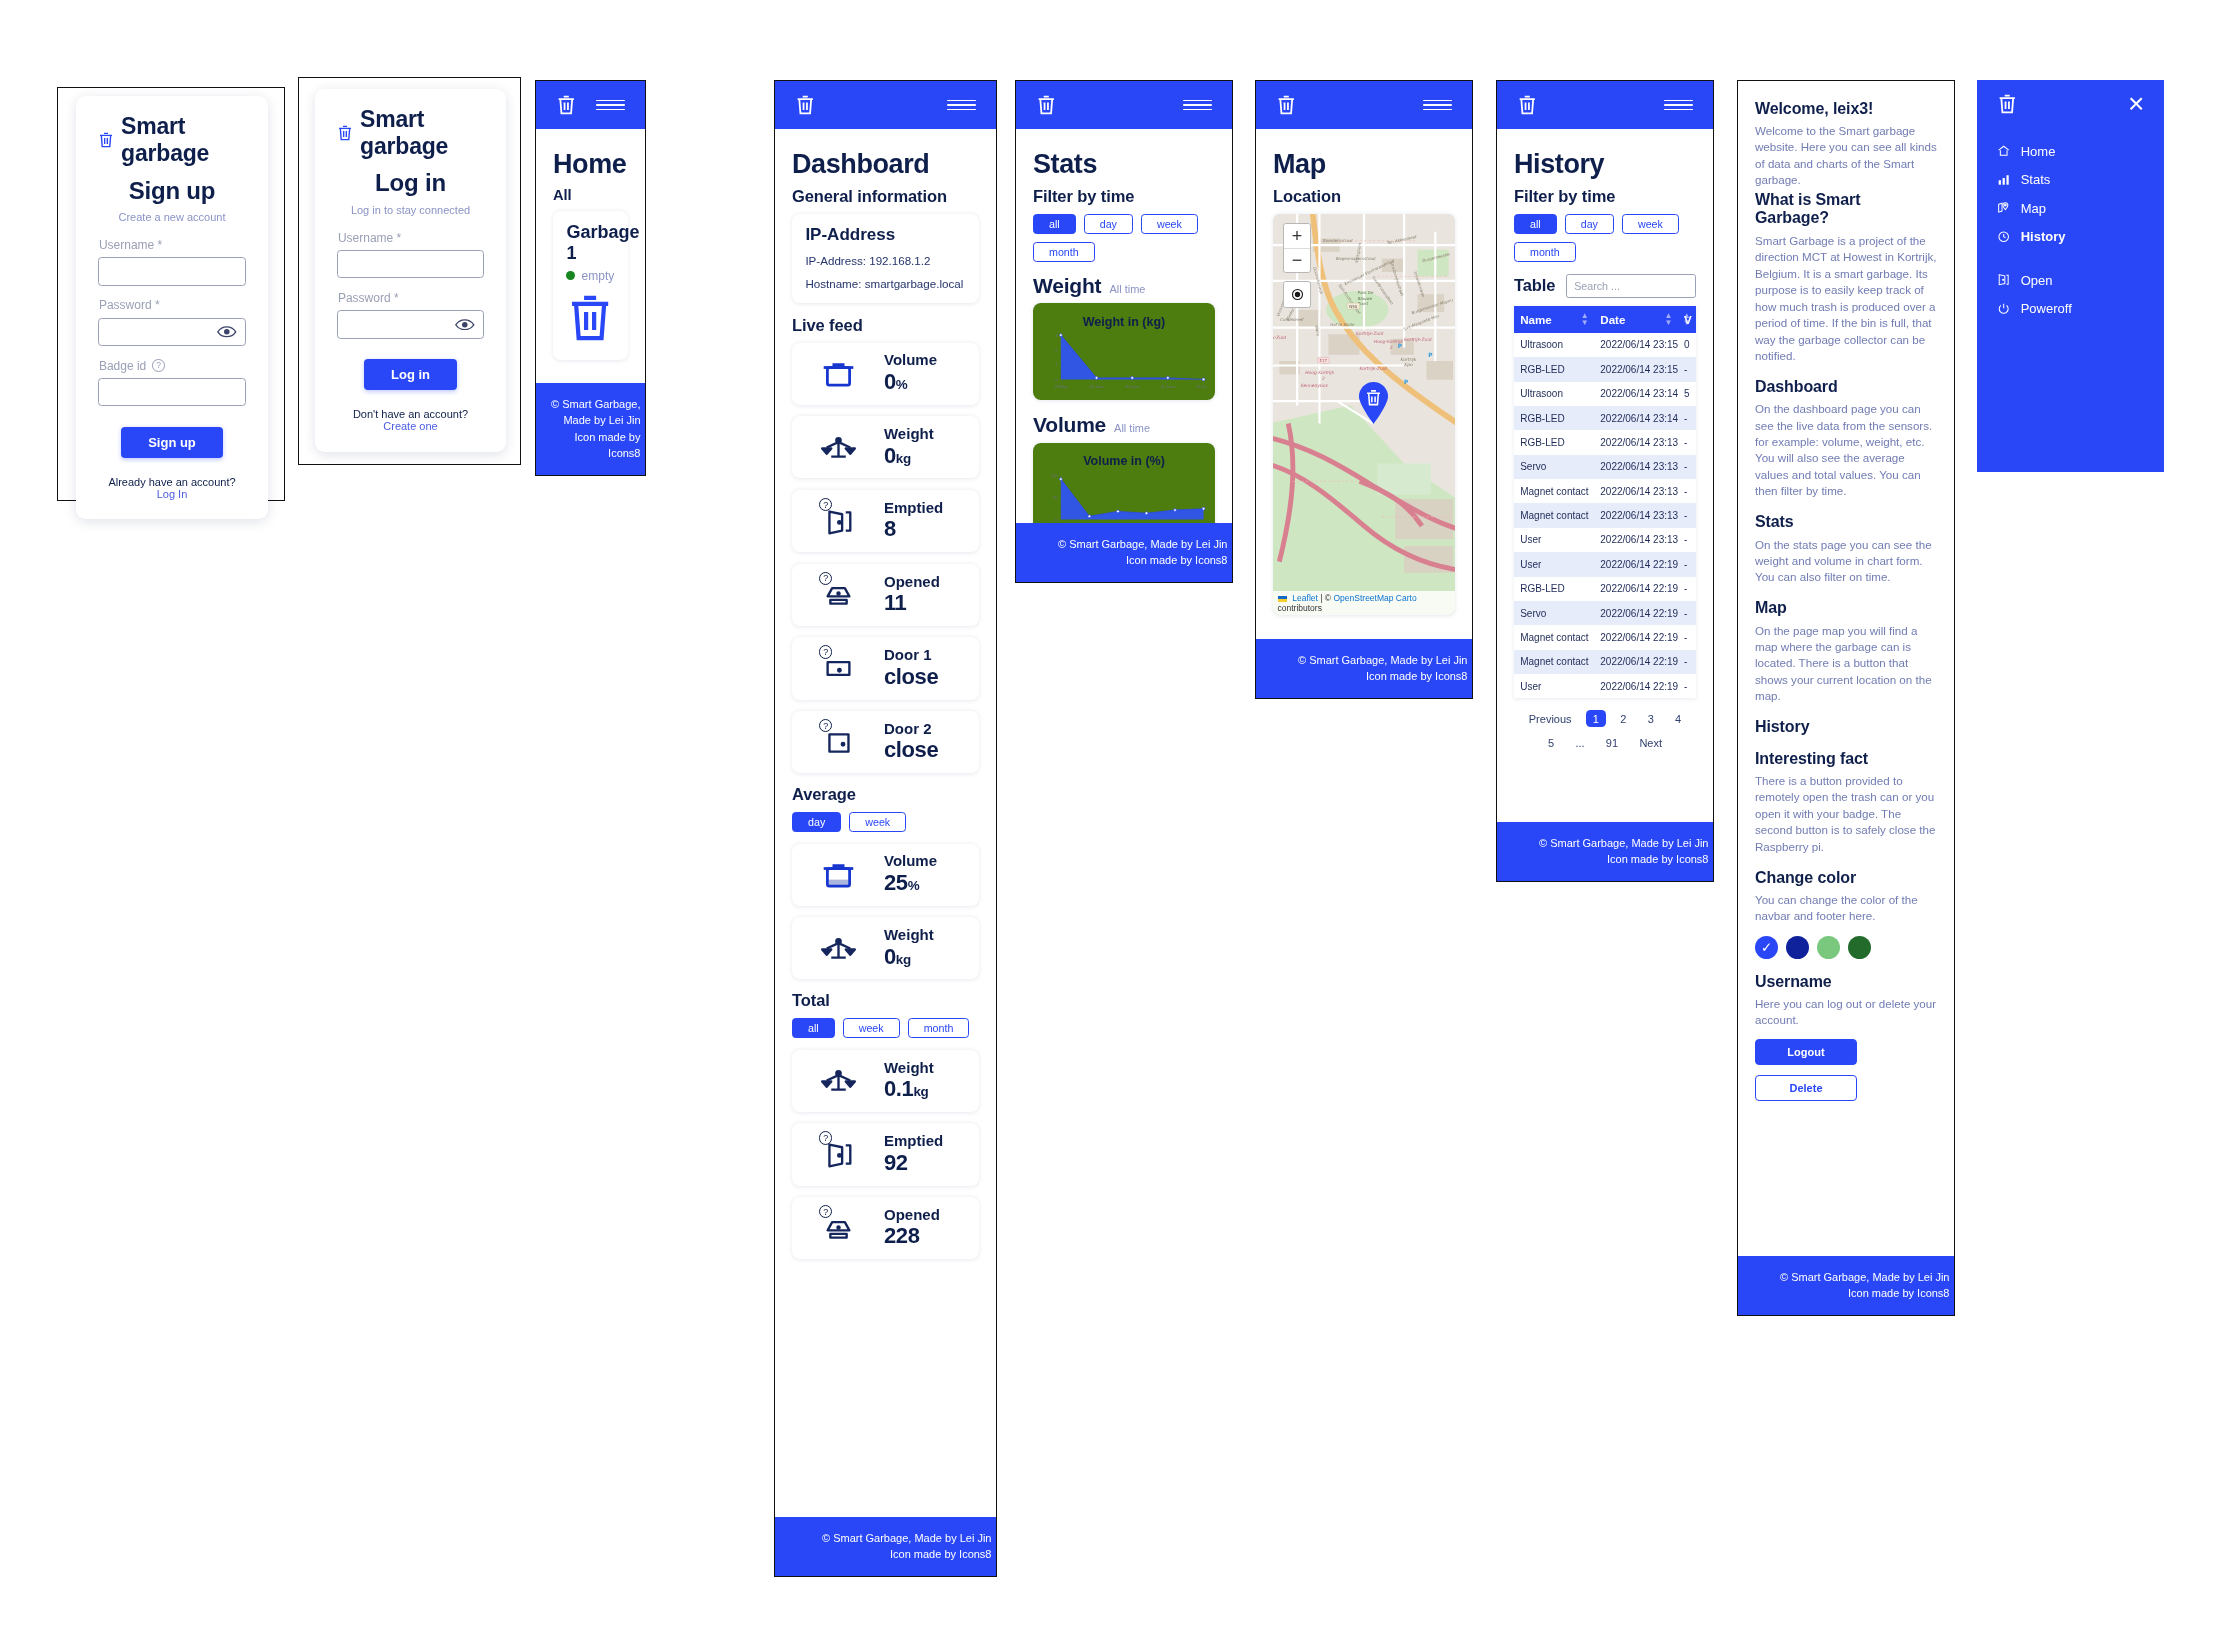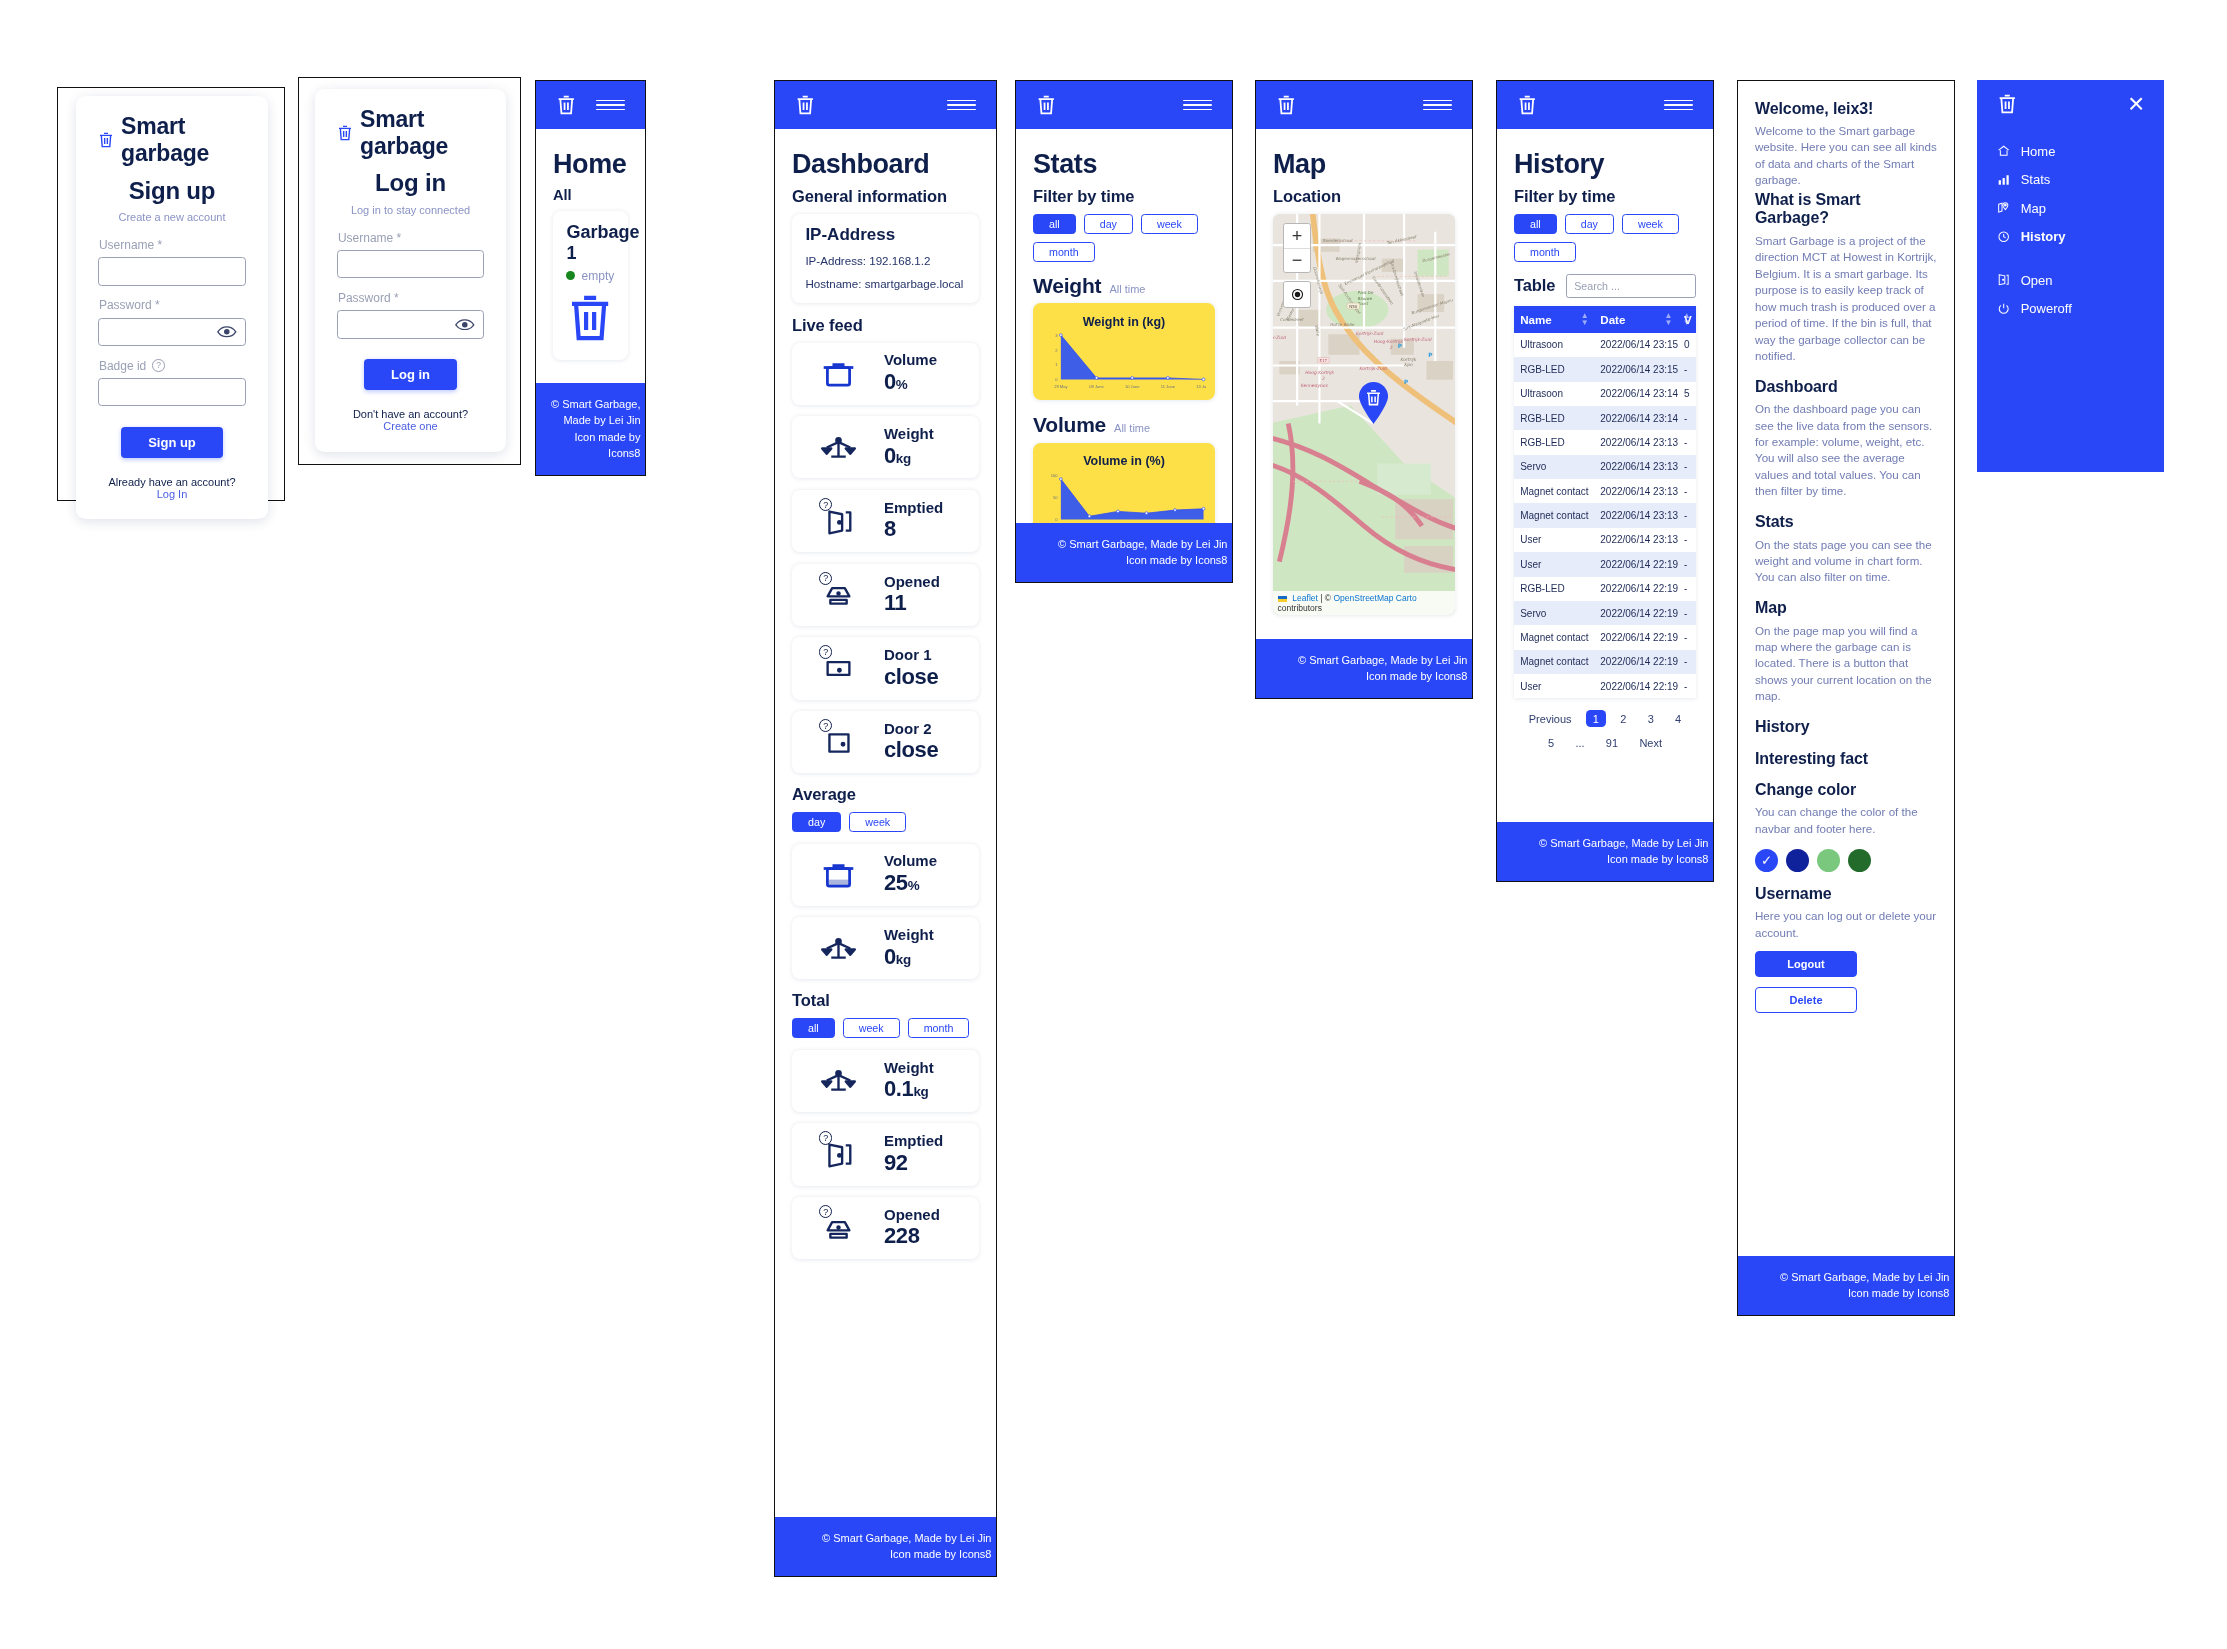--- a/index.html
+++ b/index.html
@@ -90,21 +90,21 @@
      display:flex;align-items:center;gap:11.6px;padding:9.8px 13.4px;margin-bottom:11.6px;position:relative;min-height:58px;}
   .metric .help{position:absolute;left:27px;top:8px;width:13.4px;height:13.4px;border:1.1px solid var(--navy);
      border-radius:50%;display:flex;align-items:center;justify-content:center;font-size:9px;}
   .metric .icon{width:67px;display:flex;align-items:center;justify-content:center;flex:0 0 auto;}
   .metric .txt{flex:1 1 auto;}
   .metric .label{font-size:15px;font-weight:600;line-height:1.1;}
   .metric .value{font-size:22px;font-weight:700;letter-spacing:-0.4px;}
   .metric .value .unit{font-size:13.4px;font-weight:700;}
 
   
-  .chart-card{background:#fde047;border-radius:8px;box-shadow:var(--card-shadow);padding:9px 9px 7.1px;margin-bottom:13.4px;}
+  .chart-card{background:#4d7c0f;border-radius:8px;box-shadow:var(--card-shadow);padding:9px 9px 7.1px;margin-bottom:13.4px;}
   .chart-title{font-size:12.5px;font-weight:700;text-align:center;margin:2.7px 0 2.7px;}
   .chart-wrap{position:relative;}
   .chart-svg{display:block;width:100%;}
   .chart-hdr{display:flex;align-items:baseline;gap:8px;margin-bottom:5.3px;}
   .chart-hdr .ttl{font-size:21px;font-weight:700;letter-spacing:-0.2px;}
   .chart-hdr .sub{font-size:11px;color:#8a93c4;}
 
   
   .map-box{position:relative;border-radius:7.1px;overflow:hidden;box-shadow:var(--card-shadow);height:401px;background:#e8e4dd;}
   .map-ctrl{position:absolute;left:9.8px;top:9.8px;width:28.5px;background:#fff;border:0.9px solid #b7b7b7;border-radius:2.7px;z-index:4;}
@@ -848,20 +848,21 @@
           <h3>What is Smart Garbage?</h3>
      <p>Smart Garbage is a project of the direction MCT at Howest in Kortrijk, Belgium. It is a smart garbage. Its purpose is to easily keep track of how much trash is produced over a period of time. If the bin is full, that way the garbage collector can be notified.</p>
           <h3>Dashboard</h3>
      <p>On the dashboard page you can see the live data from the sensors. for example: volume, weight, etc. You will also see the average values and total values. You can then filter by time.</p>
           <h3>Stats</h3>
      <p>On the stats page you can see the weight and volume in chart form. You can also filter on time.</p>
           <h3>Map</h3>
      <p>On the page map you will find a map where the garbage can is located. There is a button that shows your current location on the map.</p>
           <h3>History</h3>
           <h3>Interesting fact</h3>
+     <p>There is a button provided to remotely open the trash can or you open it with your badge. The second button is to safely close the Raspberry pi.</p>
           <h3>Change color</h3>
      <p>You can change the color of the navbar and footer here.</p>
         </div>
       <div class="swatches" id="about-swatches">
           <span class="swatch" style="background:#2947f7">✓</span>
           <span class="swatch" style="background:#10219c"></span>
           <span class="swatch" style="background:#79c87e"></span>
           <span class="swatch" style="background:#226b2b"></span>
         </div>
       <h3>Username</h3>

